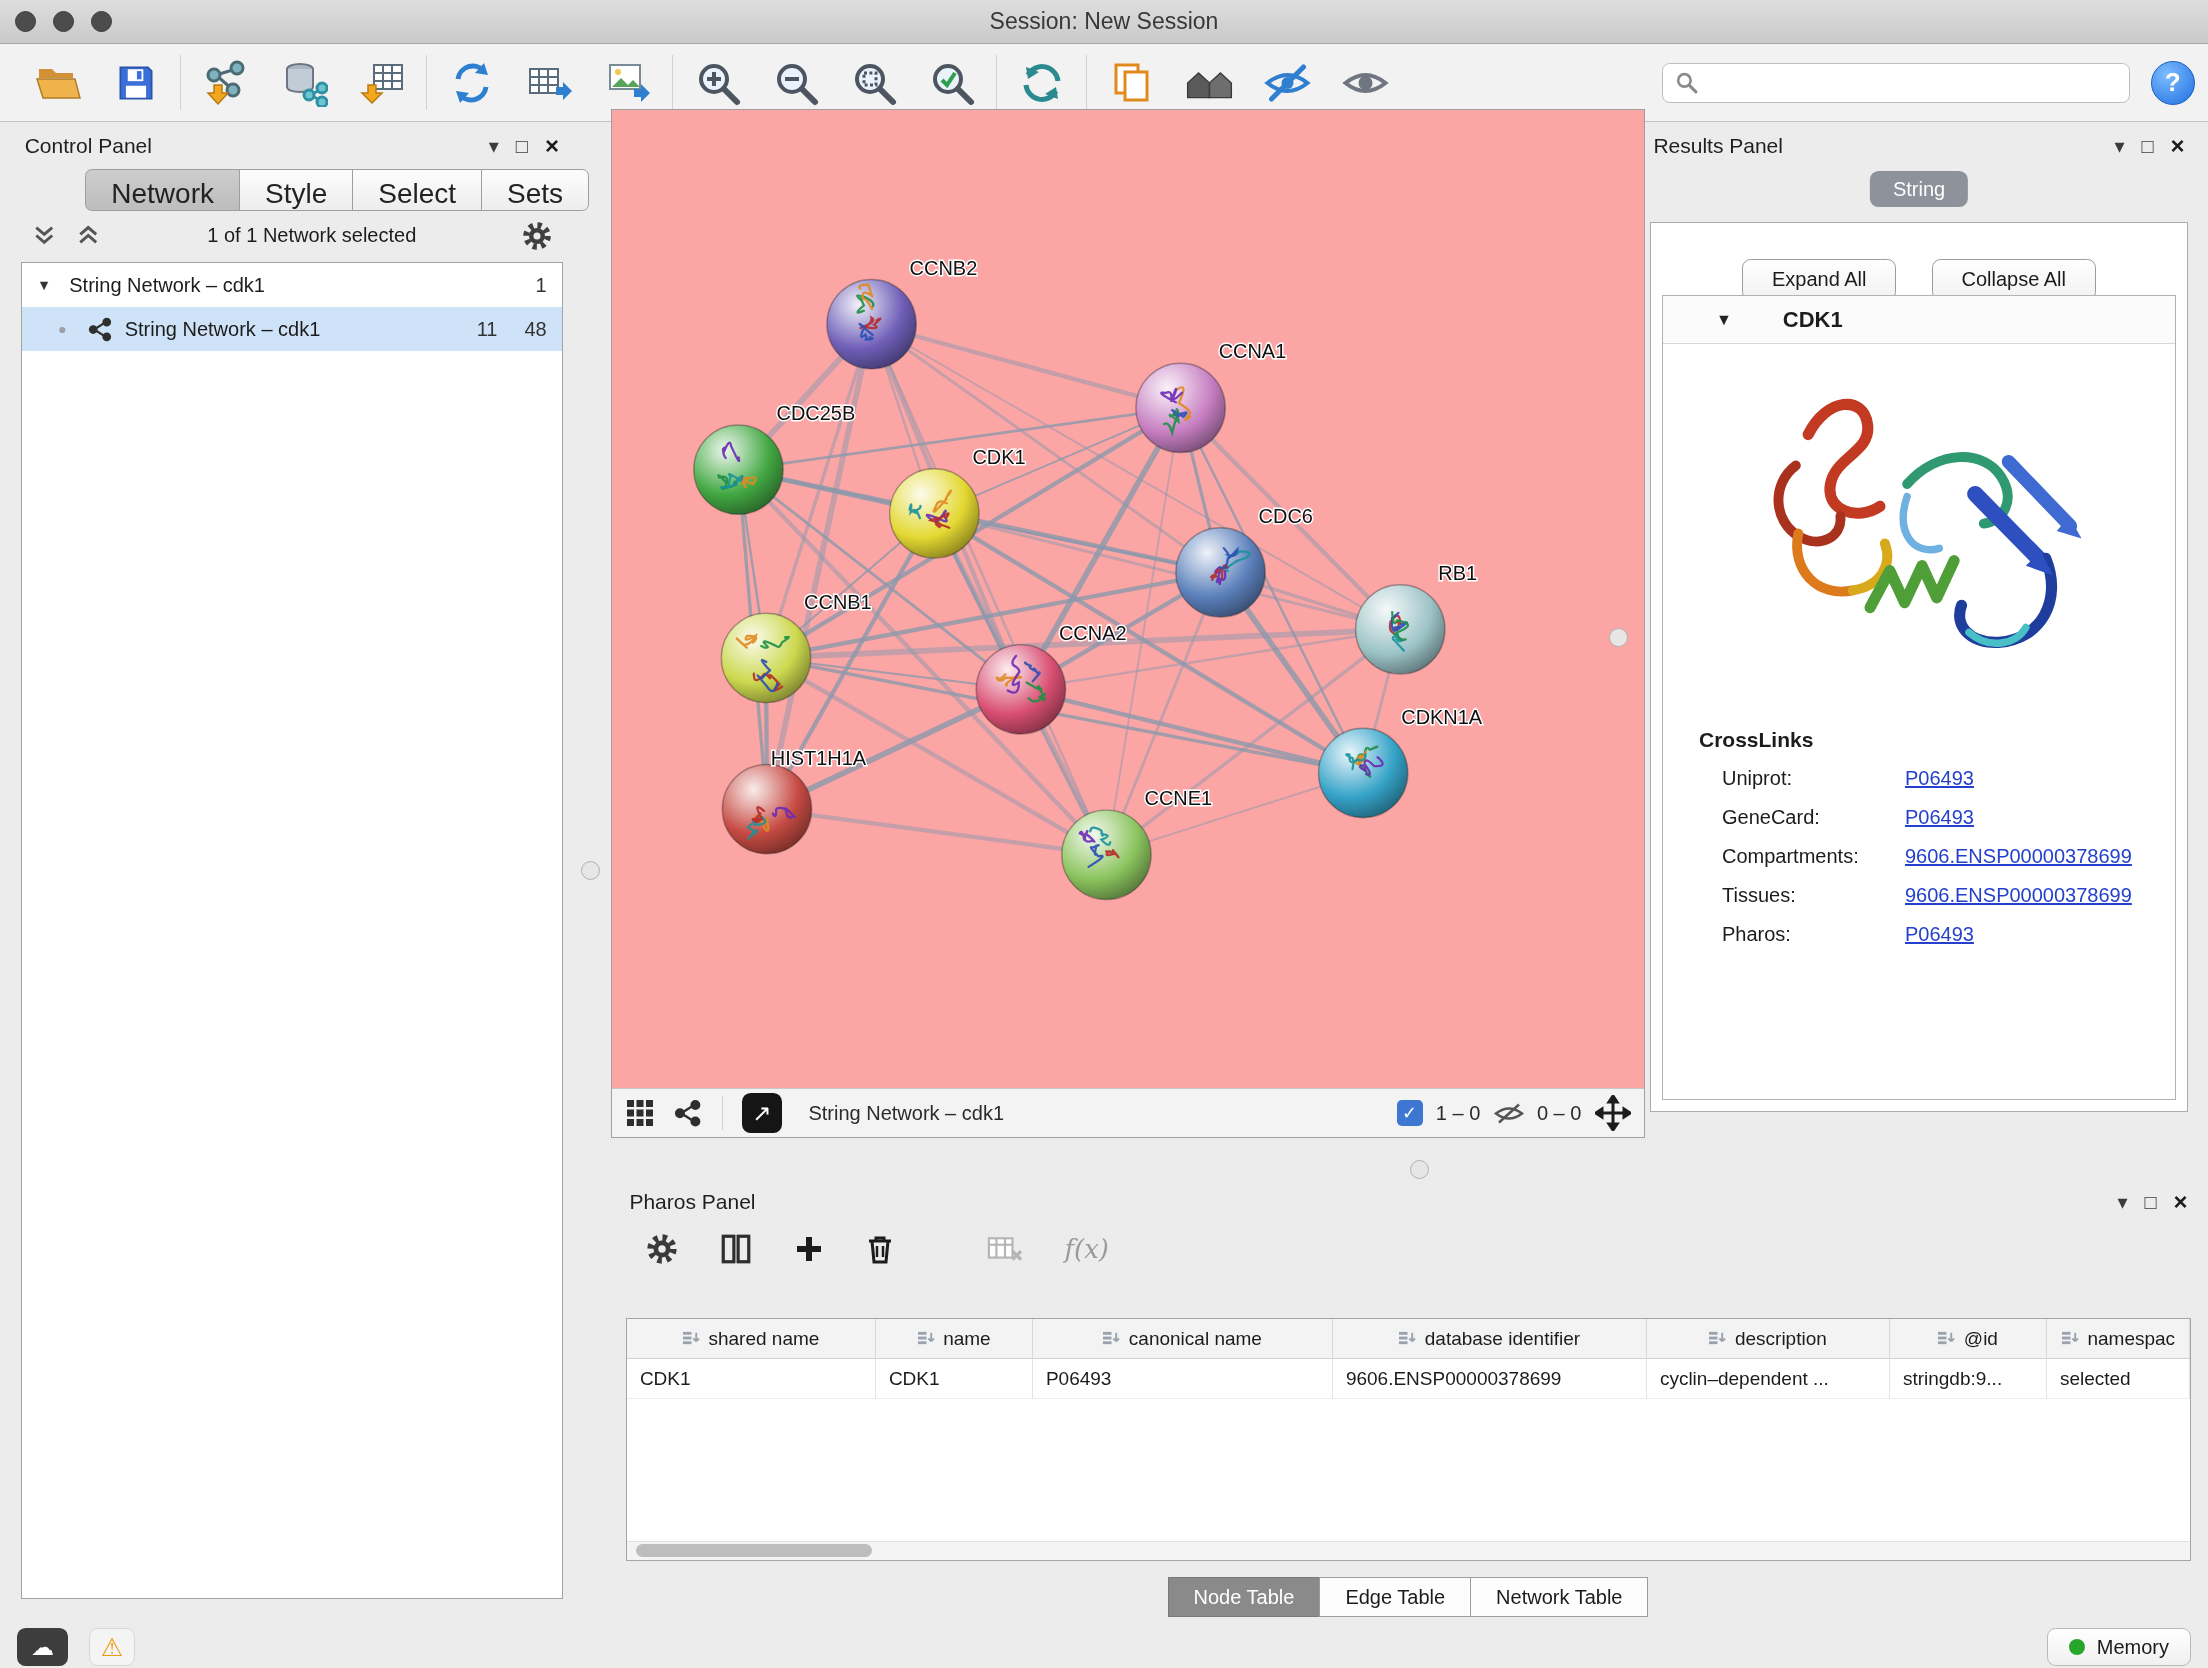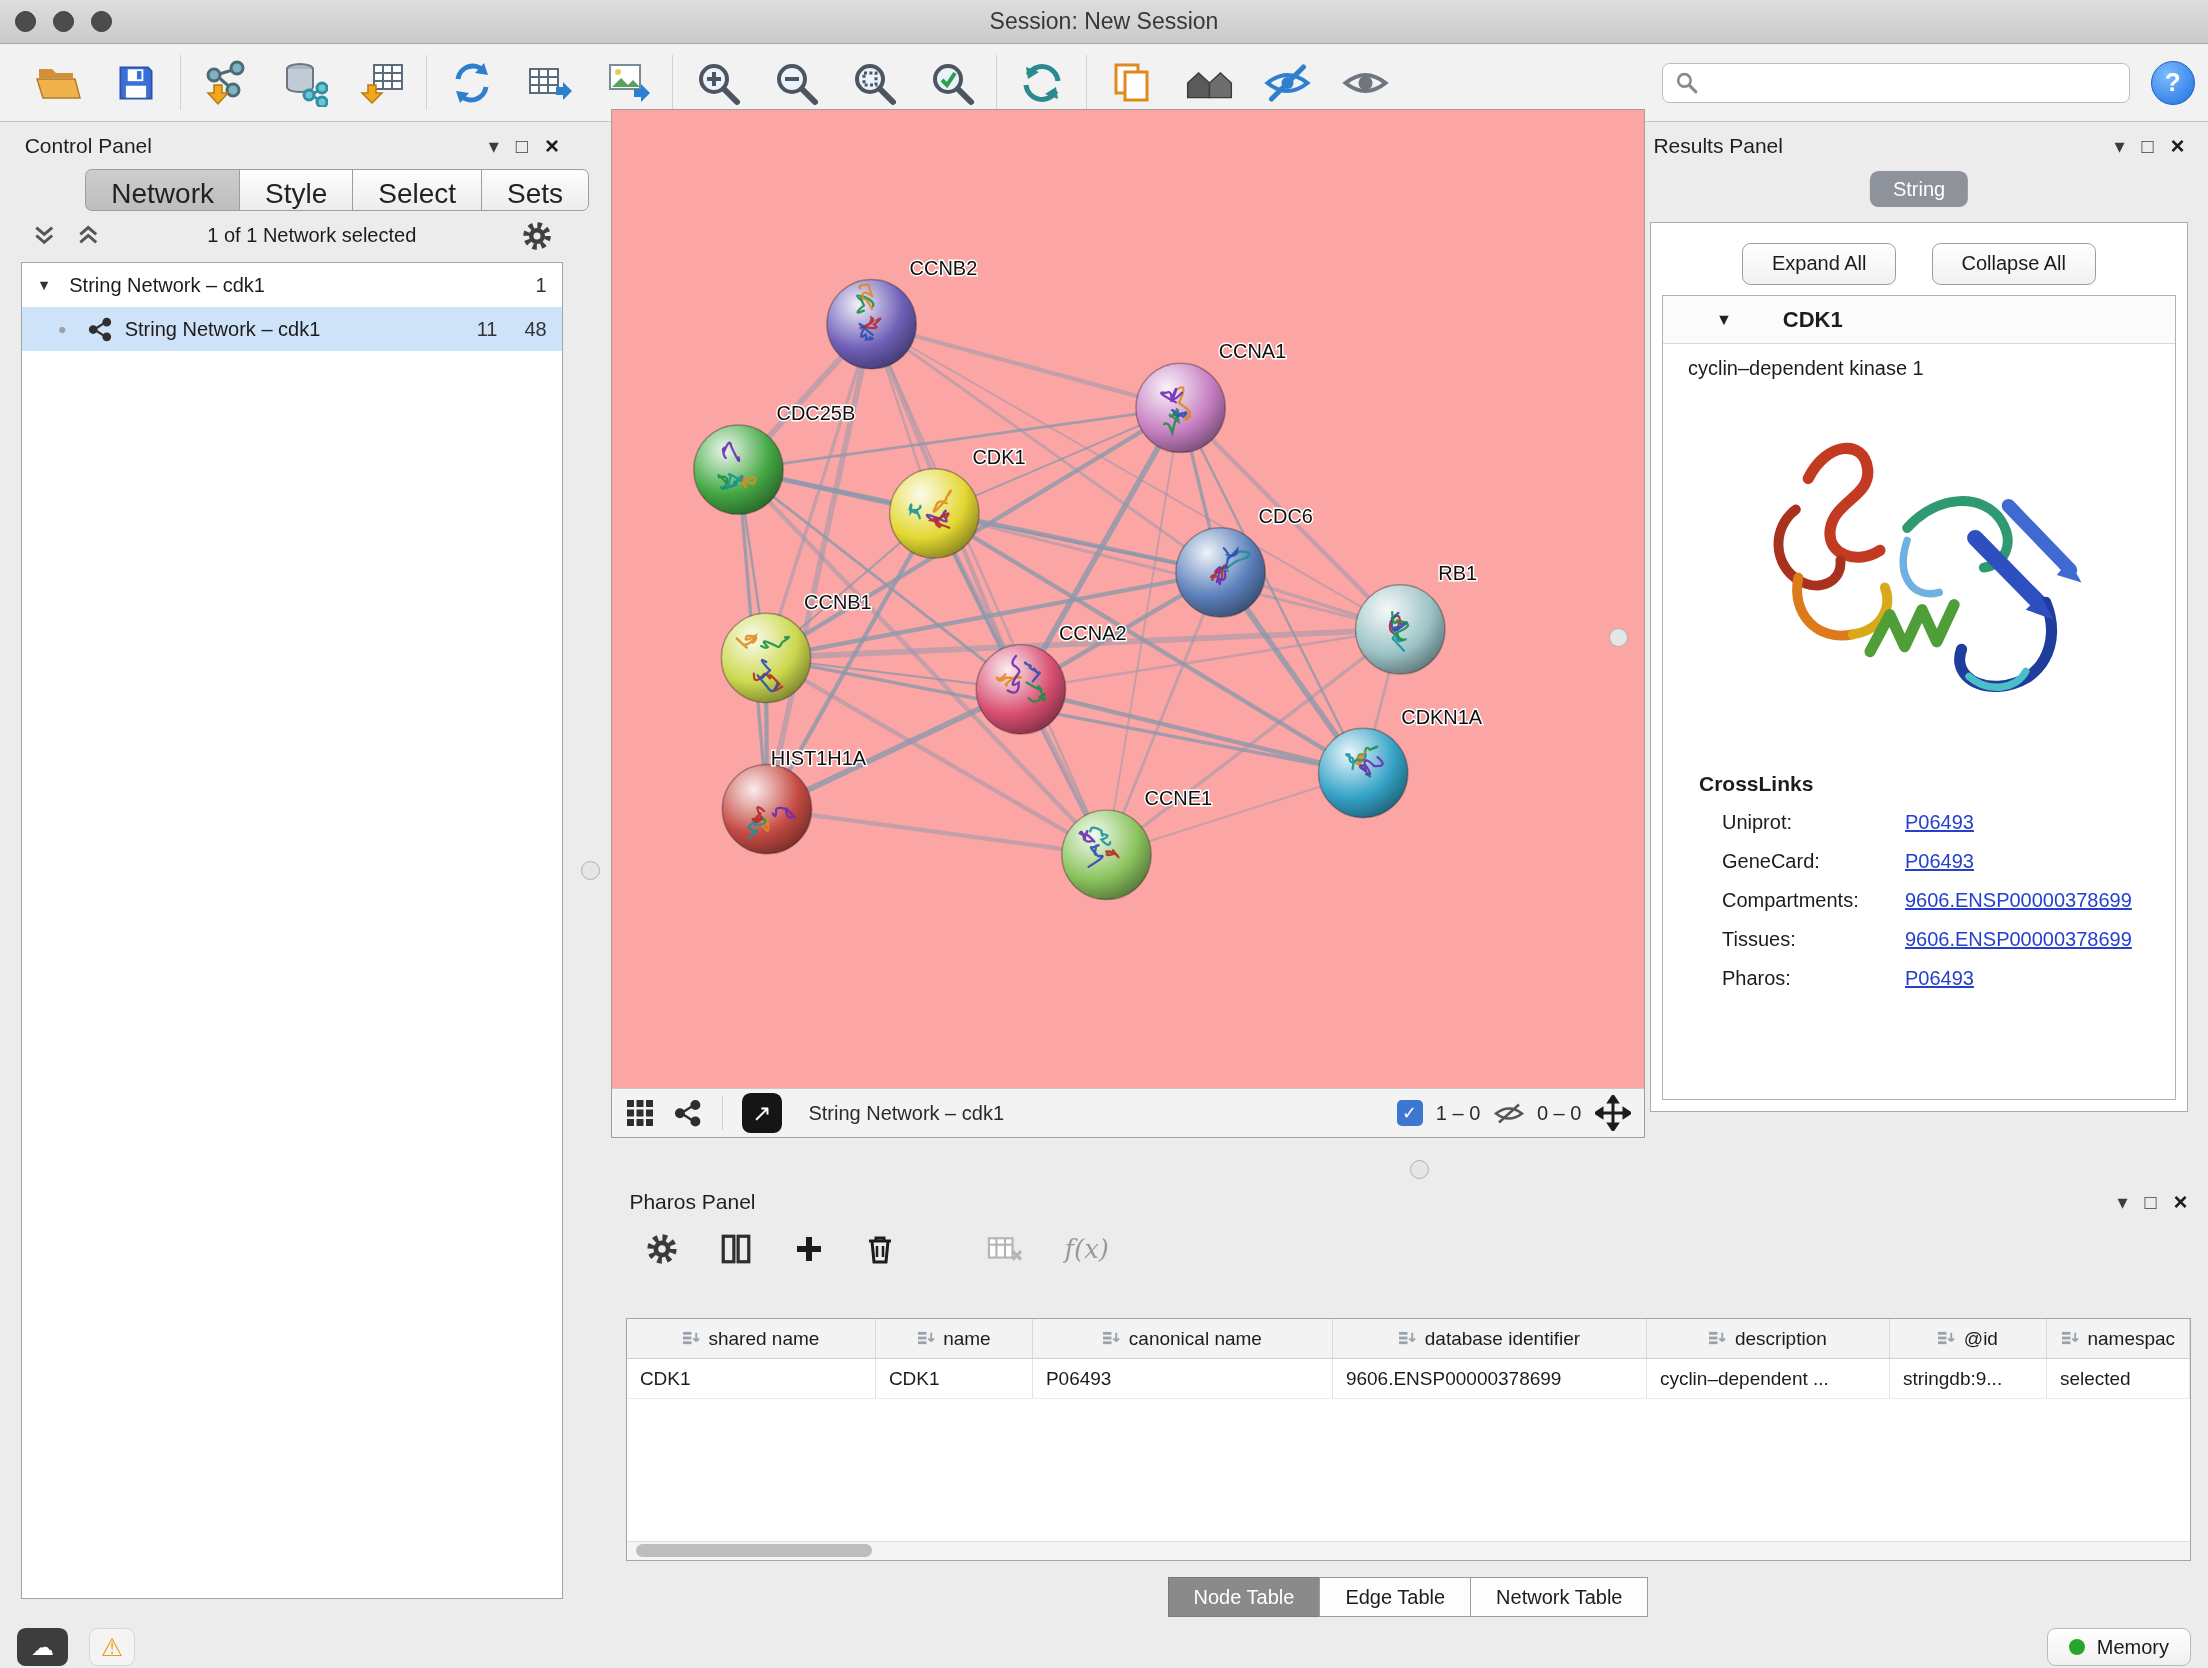--- a/index.html
+++ b/index.html
@@ -53,21 +53,21 @@
 .nvsep{width:1px;height:34px;background:#d0d0d0}
 #nv-export{width:40px;height:40px;background:#151515;border-radius:8.6px;display:flex;align-items:center;justify-content:center;color:#fff;font-size:23px;cursor:pointer}
 #nv-name{font-size:20px;color:#2b2b2b;margin-left:7.6px}
 #nv-right{margin-left:auto;display:flex;align-items:center;gap:13.3px}
 .nv-status{font-size:20px;color:#2b2b2b}
 #nv-check{width:26px;height:26px;background:#3d77d1;border-radius:4.8px;color:#fff;font-size:18px;display:flex;align-items:center;justify-content:center}
 
 
 #results-panel{position:absolute;left:1642px;top:127px;width:554px;height:1029px}
 #rp-badge{position:absolute;top:44px;left:50%;transform:translateX(-50%);background:#8d929b;color:#fff;font-size:20px;padding:6.7px 23px;border-radius:8.6px;cursor:pointer}
-#rp-box{position:absolute;left:7.6px;right:7.6px;top:95px;bottom:44px;background:#fff;border:1px solid #ababab;padding:10px}
+#rp-box{position:absolute;left:7.6px;right:7.6px;top:95px;bottom:44px;background:#fff;border:1px solid #ababab;padding:26px}
 #rp-buttons{display:flex;justify-content:center;gap:36px;margin:9.5px 0 15px}
 .rp-btn{padding:8.6px 28.5px;font-size:20px;border:1px solid #9c9c9c;border-radius:8.6px;background:linear-gradient(#ffffff,#f1f1f1);cursor:pointer}
 #rp-card{border:1px solid #b2b2b2;position:absolute;left:11.4px;right:11.4px;top:72px;bottom:11.4px;background:#fff;overflow:hidden}
 #rp-card-head{height:48px;background:#fbfbfb;border-bottom:1px solid #d8d8d8;display:flex;align-items:center}
 #rp-card-head .tri{margin-left:53px;font-size:16px;color:#222;cursor:pointer}
 #rp-card-head .sym{margin-left:51px;font-size:22px;font-weight:bold}
 #rp-desc{padding:13.3px 0 7.6px 25px;font-size:20px}
 #rp-img{margin:3.8px auto 0}
 #crosslinks{padding-left:36px;margin-top:9.5px}
 #cl-title{font-size:21px;font-weight:bold;margin-bottom:15px}
@@ -617,21 +617,20 @@
   <div id="rp-box">
     <div id="rp-buttons">
       <span class="rp-btn">Expand All</span>
       <span class="rp-btn">Collapse All</span>
     </div>
     <div id="rp-card">
       <div id="rp-card-head">
         <span class="tri">▼</span>
         <span class="sym">CDK1</span>
       </div>
-      <div id="rp-desc">cyclin–dependent kinase 1</div>
       <svg id="rp-img" width="409" height="371" viewBox="0 0 320 300">
         <g fill="none" stroke-linecap="round" stroke-linejoin="round">
           <path d="M70,70 C85,40 115,38 118,62 C121,84 92,88 88,110 C84,132 110,140 128,128" stroke="#c33a22" stroke-width="9"></path>
           <path d="M60,95 C40,110 42,140 62,152 C80,163 98,152 96,136" stroke="#a8321e" stroke-width="8"></path>
           <path d="M62,150 C56,180 78,202 106,196" stroke="#dd7a1c" stroke-width="8"></path>
           <path d="M106,196 C130,192 138,174 132,158" stroke="#d9a91c" stroke-width="8"></path>
           <path d="M120,210 L136,180 L148,206 L162,176 L174,202 L188,172" stroke="#4f9e38" stroke-width="9"></path>
           <path d="M150,110 C175,82 212,82 226,104 C238,123 228,140 212,142" stroke="#2f9a71" stroke-width="8"></path>
           <path d="M150,120 C140,150 156,168 176,162" stroke="#6fb1e0" stroke-width="6"></path>
           <path d="M205,118 L258,172" stroke="#2d4fc0" stroke-width="13"></path>

